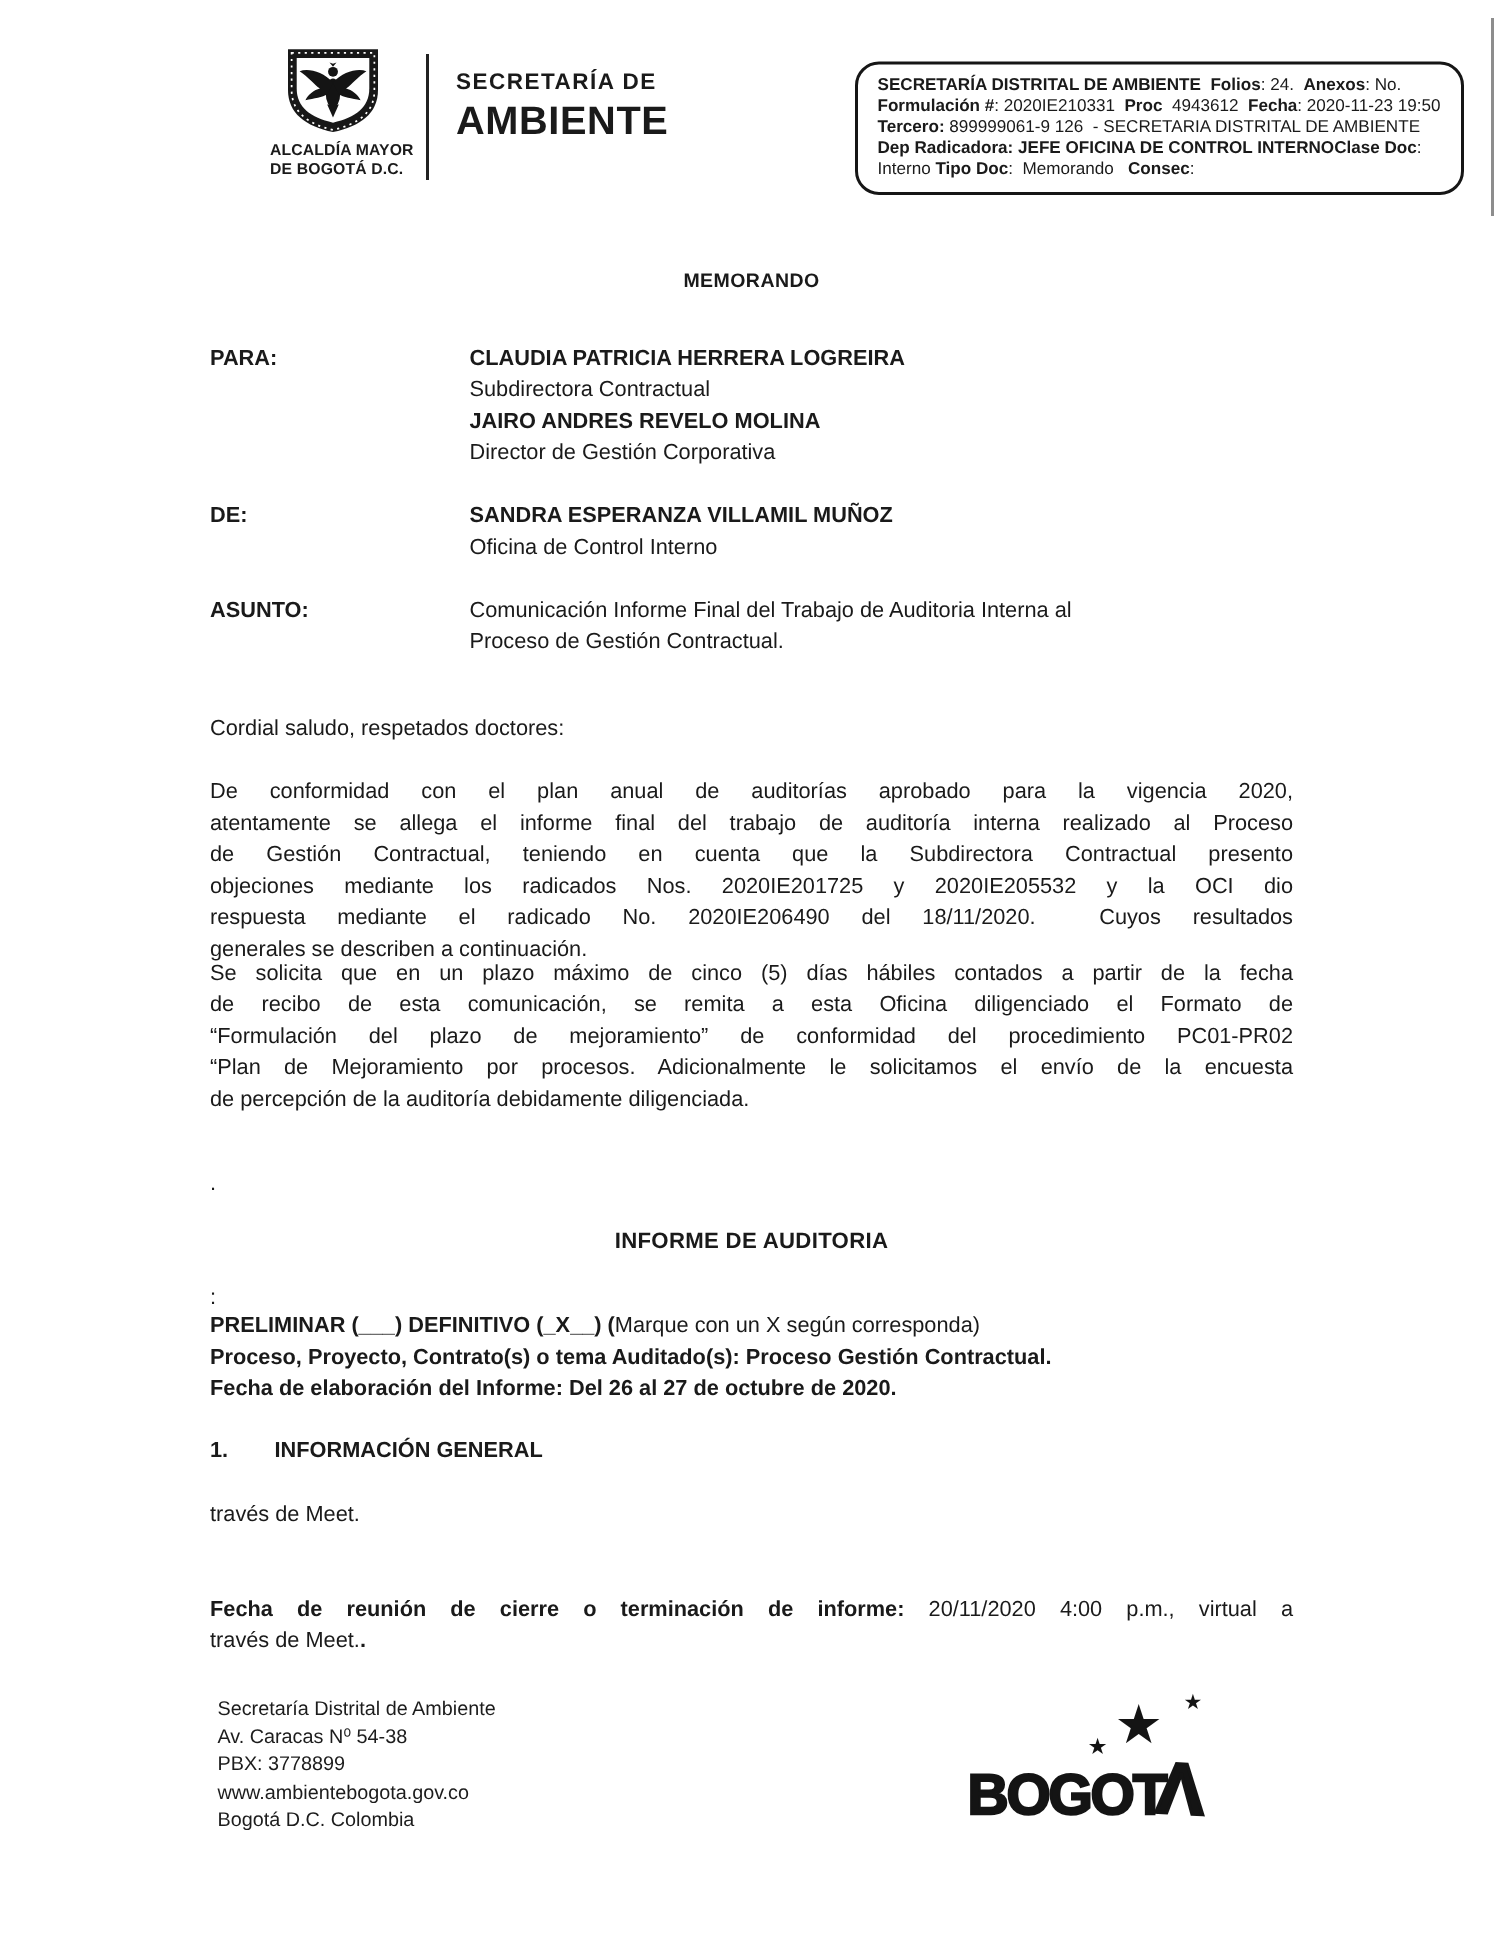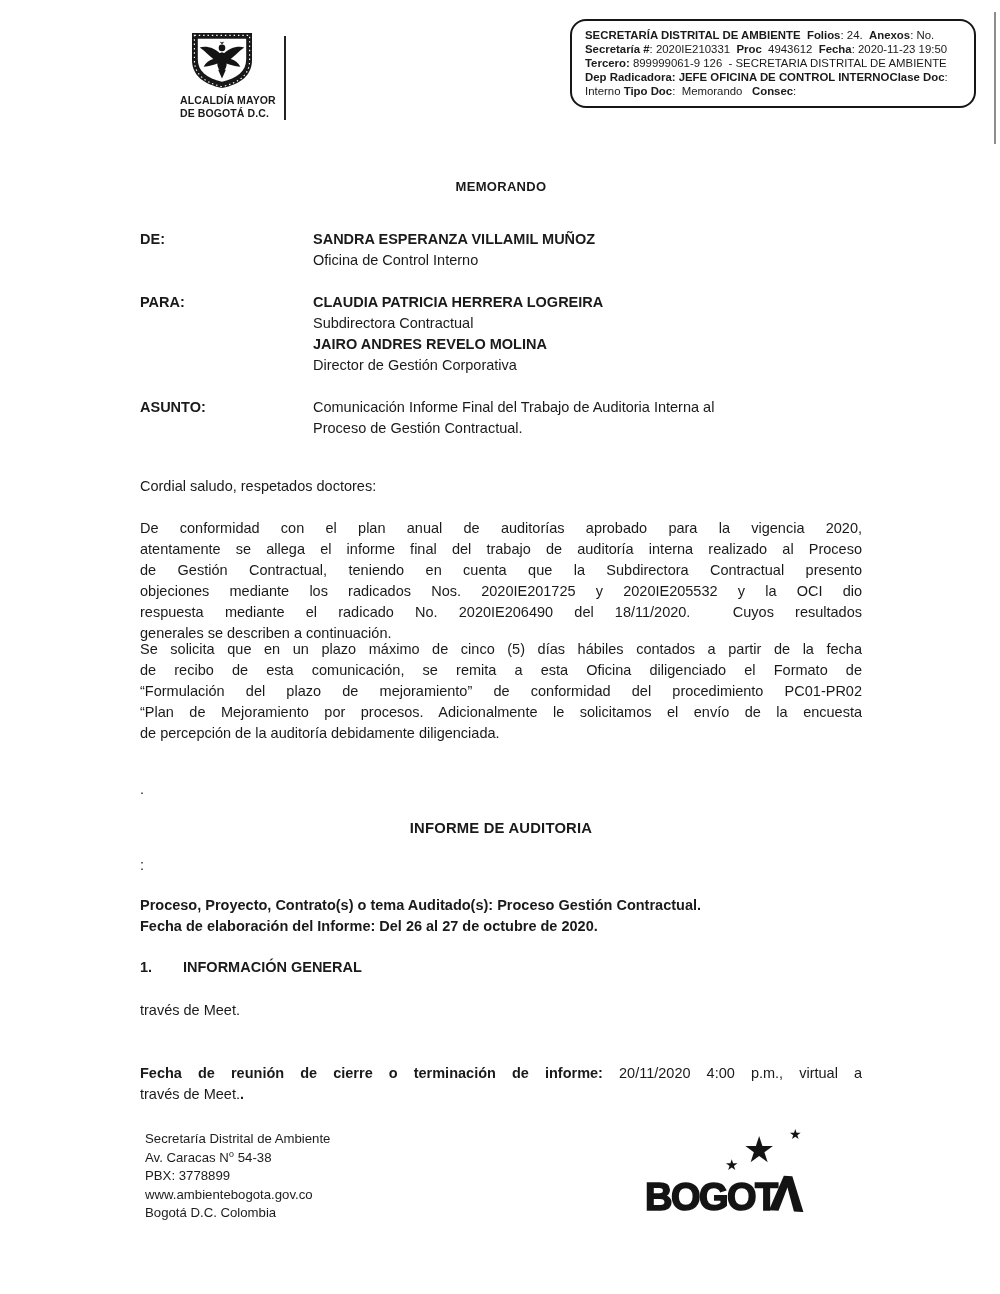--- a/index.html
+++ b/index.html
@@ -13,21 +13,21 @@
 
   
   .logo-block{left:180px;top:30px;width:84px;text-align:center;}
   .logo-block svg{display:block;margin:0 auto 4px;}
   .logo-cap{font-size:10.5px;font-weight:bold;line-height:13px;white-space:nowrap;letter-spacing:0.1px;}
   .header-divider{left:284px;top:36px;width:2px;height:84px;background:#222222;}
   .secretaria{left:304px;top:45px;}
   .sec1{font-size:15px;font-weight:bold;letter-spacing:1px;line-height:20px;white-space:nowrap;}
   .sec2{font-size:26.5px;font-weight:bold;letter-spacing:0.4px;line-height:31px;white-space:nowrap;}
   .rad-box{
-    left:570px;top:19px;width:406px;box-sizing:border-box;
+    left:570px;top:41px;width:406px;box-sizing:border-box;
     border:2px solid #161616;border-radius:16px;
     padding:8px 11px 7px 13px;font-size:11.4px;line-height:13.9px;
   }
   .rad-box div{white-space:nowrap;}
   .scan-artifact{left:994px;top:12px;width:2px;height:132px;background:#8d8d8d;}
 
   
   .col{left:140px;width:722px;}
   .doc-title{top:176px;text-align:center;font-weight:bold;font-size:13px;letter-spacing:0.3px;}
   .recipients{top:229px;}
@@ -82,51 +82,55 @@
         <path d="M37 26 C44 18 54 16 60 18 C54 22 50 27 46 30 C50 31 54 34 56 38 C50 37 44 36 41 34 Z"></path>
         <path d="M33 41 L37 50 L41 41 Z"></path>
       </g>
     </svg>
     <div class="logo-cap">ALCALDÍA MAYOR</div>
     <div class="logo-cap">DE BOGOTÁ D.C.</div>
   </div>
 
   <div class="abs header-divider"></div>
 
+  <div class="abs secretaria">
+    <div class="sec1">SECRETARÍA DE</div>
+    <div class="sec2">AMBIENTE</div>
+  </div>
 
   <div class="abs rad-box">
       <div><span class="b">SECRETARÍA DISTRITAL DE AMBIENTE &nbsp;</span><span class="b">Folios</span><span>: 24. &nbsp;</span><span class="b">Anexos</span><span>: No.</span></div>
-      <div><span class="b">Secretaría #</span><span>: 2020IE210331 &nbsp;</span><span class="b">Proc</span><span> &nbsp;4943612 &nbsp;</span><span class="b">Fecha</span><span>: 2020-11-23 19:50</span></div>
+      <div><span class="b">Formulación #</span><span>: 2020IE210331 &nbsp;</span><span class="b">Proc</span><span> &nbsp;4943612 &nbsp;</span><span class="b">Fecha</span><span>: 2020-11-23 19:50</span></div>
       <div><span class="b">Tercero:</span><span> 899999061-9 126 &nbsp;- SECRETARIA DISTRITAL DE AMBIENTE</span></div>
       <div><span class="b">Dep Radicadora: JEFE OFICINA DE CONTROL INTERNO</span><span class="b">Clase Doc</span><span>:</span></div>
       <div><span>Interno </span><span class="b">Tipo Doc</span><span>: &nbsp;Memorando &nbsp; </span><span class="b">Consec</span><span>:</span></div>
     </div>
 
   <div class="abs scan-artifact"></div>
 
   <div class="abs col doc-title">MEMORANDO</div>
 
   <div class="abs col recipients">
-    <div class="rrow">
-      <div class="rlabel">DE:</div>
-      <div class="rvalue">
-          <div><span class="b">SANDRA ESPERANZA VILLAMIL MUÑOZ</span></div>
-          <div><span>Oficina de Control Interno</span></div>
-        </div>
-    </div>
     <div class="rrow">
       <div class="rlabel">PARA:</div>
       <div class="rvalue">
           <div><span class="b">CLAUDIA PATRICIA HERRERA LOGREIRA</span></div>
           <div><span>Subdirectora Contractual</span></div>
           <div><span class="b">JAIRO ANDRES REVELO MOLINA</span></div>
           <div><span>Director de Gestión Corporativa</span></div>
         </div>
     </div>
     <div class="rrow">
+      <div class="rlabel">DE:</div>
+      <div class="rvalue">
+          <div><span class="b">SANDRA ESPERANZA VILLAMIL MUÑOZ</span></div>
+          <div><span>Oficina de Control Interno</span></div>
+        </div>
+    </div>
+    <div class="rrow">
       <div class="rlabel">ASUNTO:</div>
       <div class="rvalue">
           <div><span>Comunicación Informe Final del Trabajo de Auditoria Interna al</span></div>
           <div><span>Proceso de Gestión Contractual.</span></div>
         </div>
     </div>
   </div>
 
   <div class="abs col salutation">Cordial saludo, respetados doctores:</div>
 
@@ -146,20 +150,23 @@
       <div><span>“Plan de Mejoramiento por procesos. Adicionalmente le solicitamos el envío de la encuesta</span></div>
       <div><span>de percepción de la auditoría debidamente diligenciada.</span></div>
     </div>
 
   <div class="abs col dot-line">.</div>
 
   <div class="abs col center-title">INFORME DE AUDITORIA</div>
 
   <div class="abs col colon-line">:</div>
 
+  <div class="abs col l-preliminar">
+      <div><span class="b">PRELIMINAR (___) DEFINITIVO (_X__) (</span><span>Marque con un X según corresponda)</span></div>
+    </div>
 
   <div class="abs col l-proceso">
       <div><span class="b">Proceso, Proyecto, Contrato(s) o tema Auditado(s): Proceso Gestión Contractual.</span></div>
     </div>
 
   <div class="abs col l-fecha">
       <div><span class="b">Fecha de elaboración del Informe: Del 26 al 27 de octubre de 2020.</span></div>
     </div>
 
   <div class="abs col section-head">

